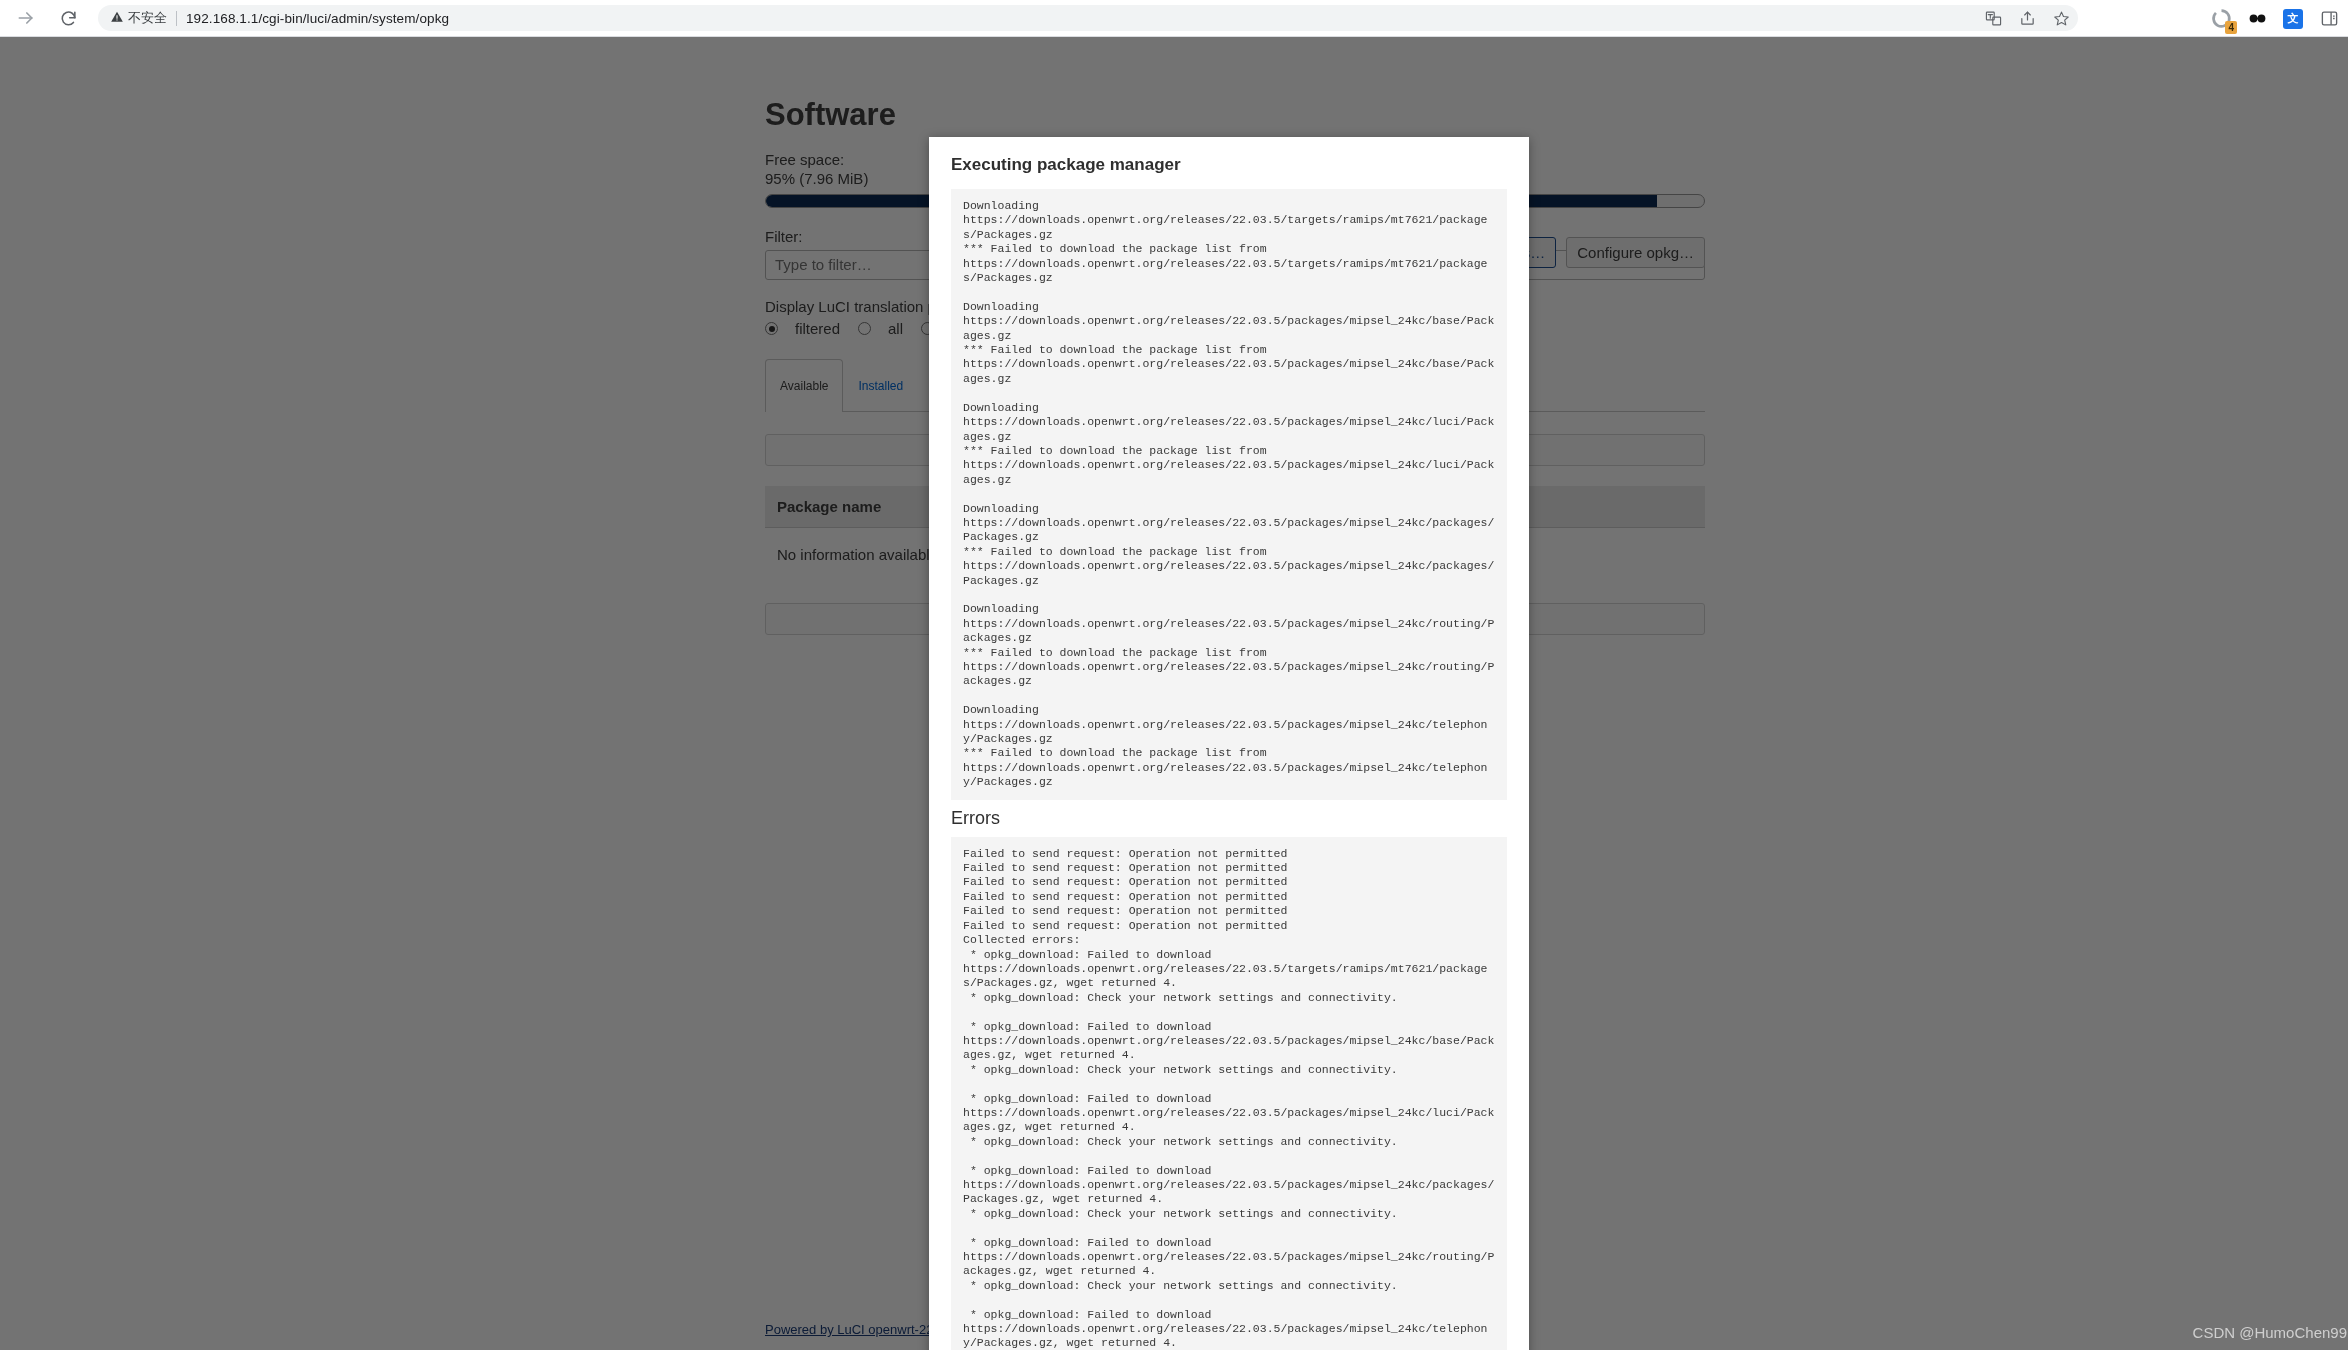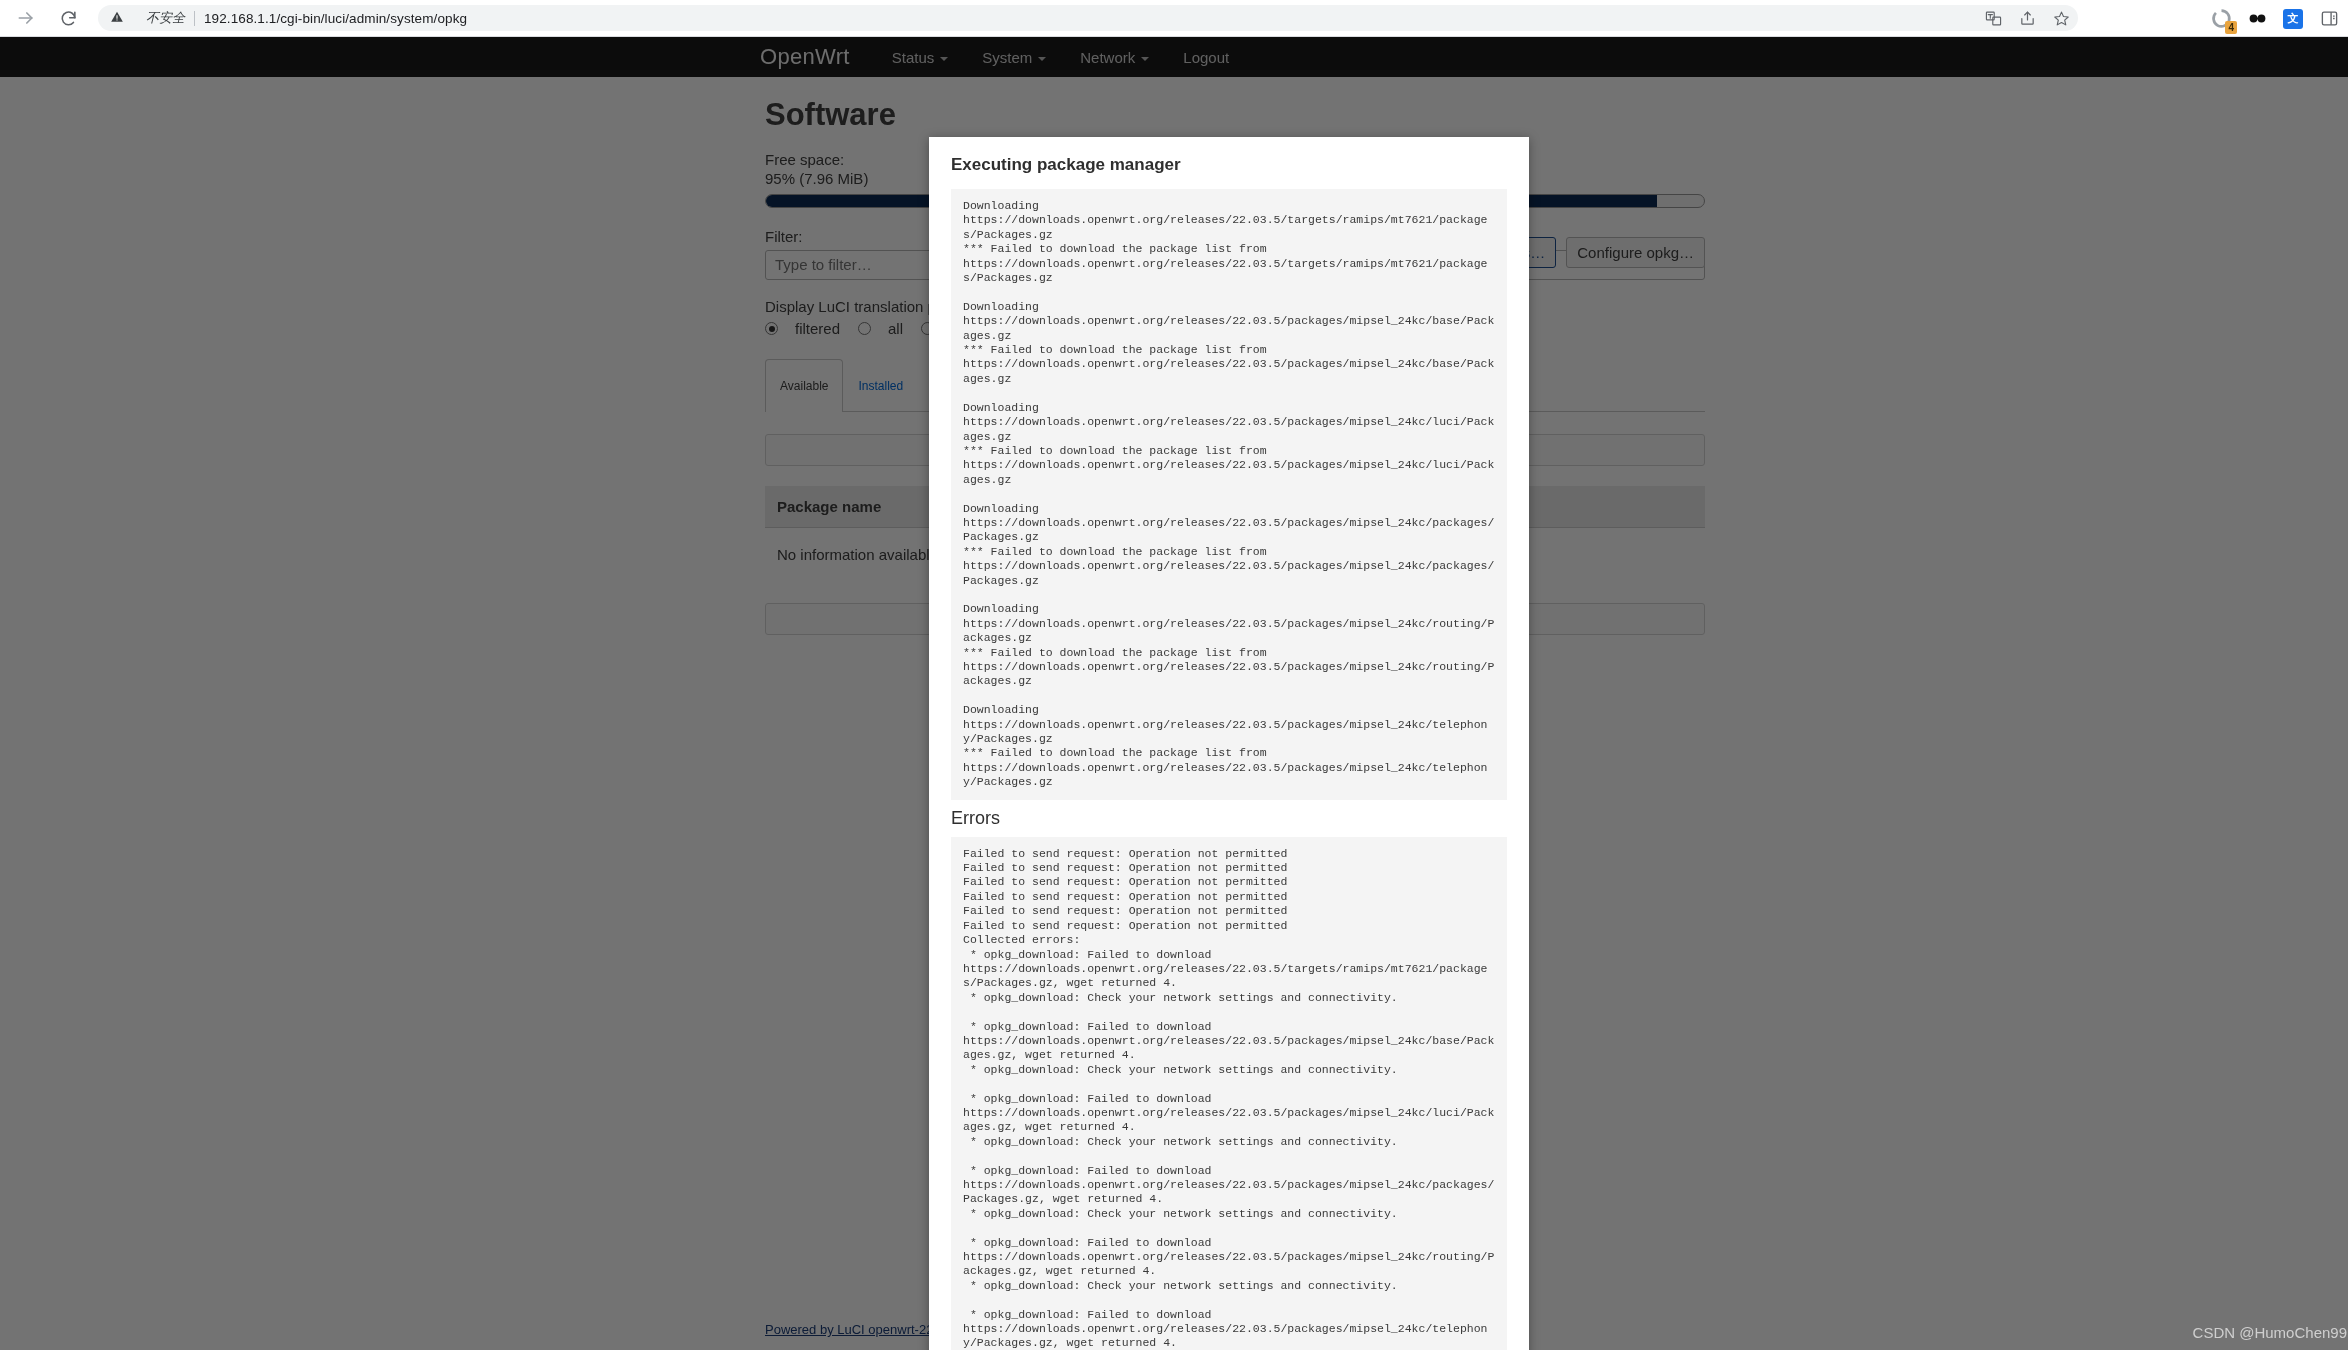--- a/index.html
+++ b/index.html
@@ -31,21 +31,21 @@
     margin-left: 10px;
     height: 26px;
     flex: 0 0 auto;
     min-width: 1980px;
     background: #f1f3f4;
     border-radius: 13px;
     display: flex; align-items: center;
     padding: 0 12px;
     position: relative;
   }
-  .omni-warn { display: flex; align-items: center; gap: 22px; color: #3c4043; font-size: 13px; white-space: nowrap; font-style: italic; }
+  .omni-warn { display: flex; align-items: center; gap: 4px; color: #3c4043; font-size: 13px; white-space: nowrap; }
   .omni-warn .tri { display:block; }
   .omni-sep { width: 1px; height: 15px; background: #bdc1c6; margin: 0 9px; }
   .omni-url { font-size: 13.5px; color: #202124; white-space: nowrap; letter-spacing: 0.1px; }
   .omni-right {
     position: absolute; right: 6px; top: 0; bottom: 0;
     display: flex; align-items: center; gap: 12px;
   }
   .toolbar-icons {
     position: absolute; right: 8px; top: 0; height: 37px;
     display: flex; align-items: center; gap: 14px;
@@ -255,27 +255,20 @@
           <line x1="14" y1="4" x2="14" y2="20"></line>
           <line x1="16.5" y1="9" x2="18.5" y2="9"></line>
           <line x1="16.5" y1="12" x2="18.5" y2="12"></line>
         </svg>
     </span>
   </div>
 </div>
 
 <div class="page">
 
-  <div class="luci-nav">
-    <span class="brand">OpenWrt</span>
-    <span class="nav-item"><span>Status</span><i class="caret"></i></span>
-    <span class="nav-item"><span>System</span><i class="caret"></i></span>
-    <span class="nav-item"><span>Network</span><i class="caret"></i></span>
-    <span class="nav-item">Logout</span>
-  </div>
 
   <div class="content">
     <div class="inner">
       <h1 class="page-title">Software</h1>
 
       <div class="lbl">Free space:</div>
       <div class="free-space-val">95% (7.96 MiB)</div>
       <div class="progress-outer">
         <div class="progress-inner"></div>
       </div>

